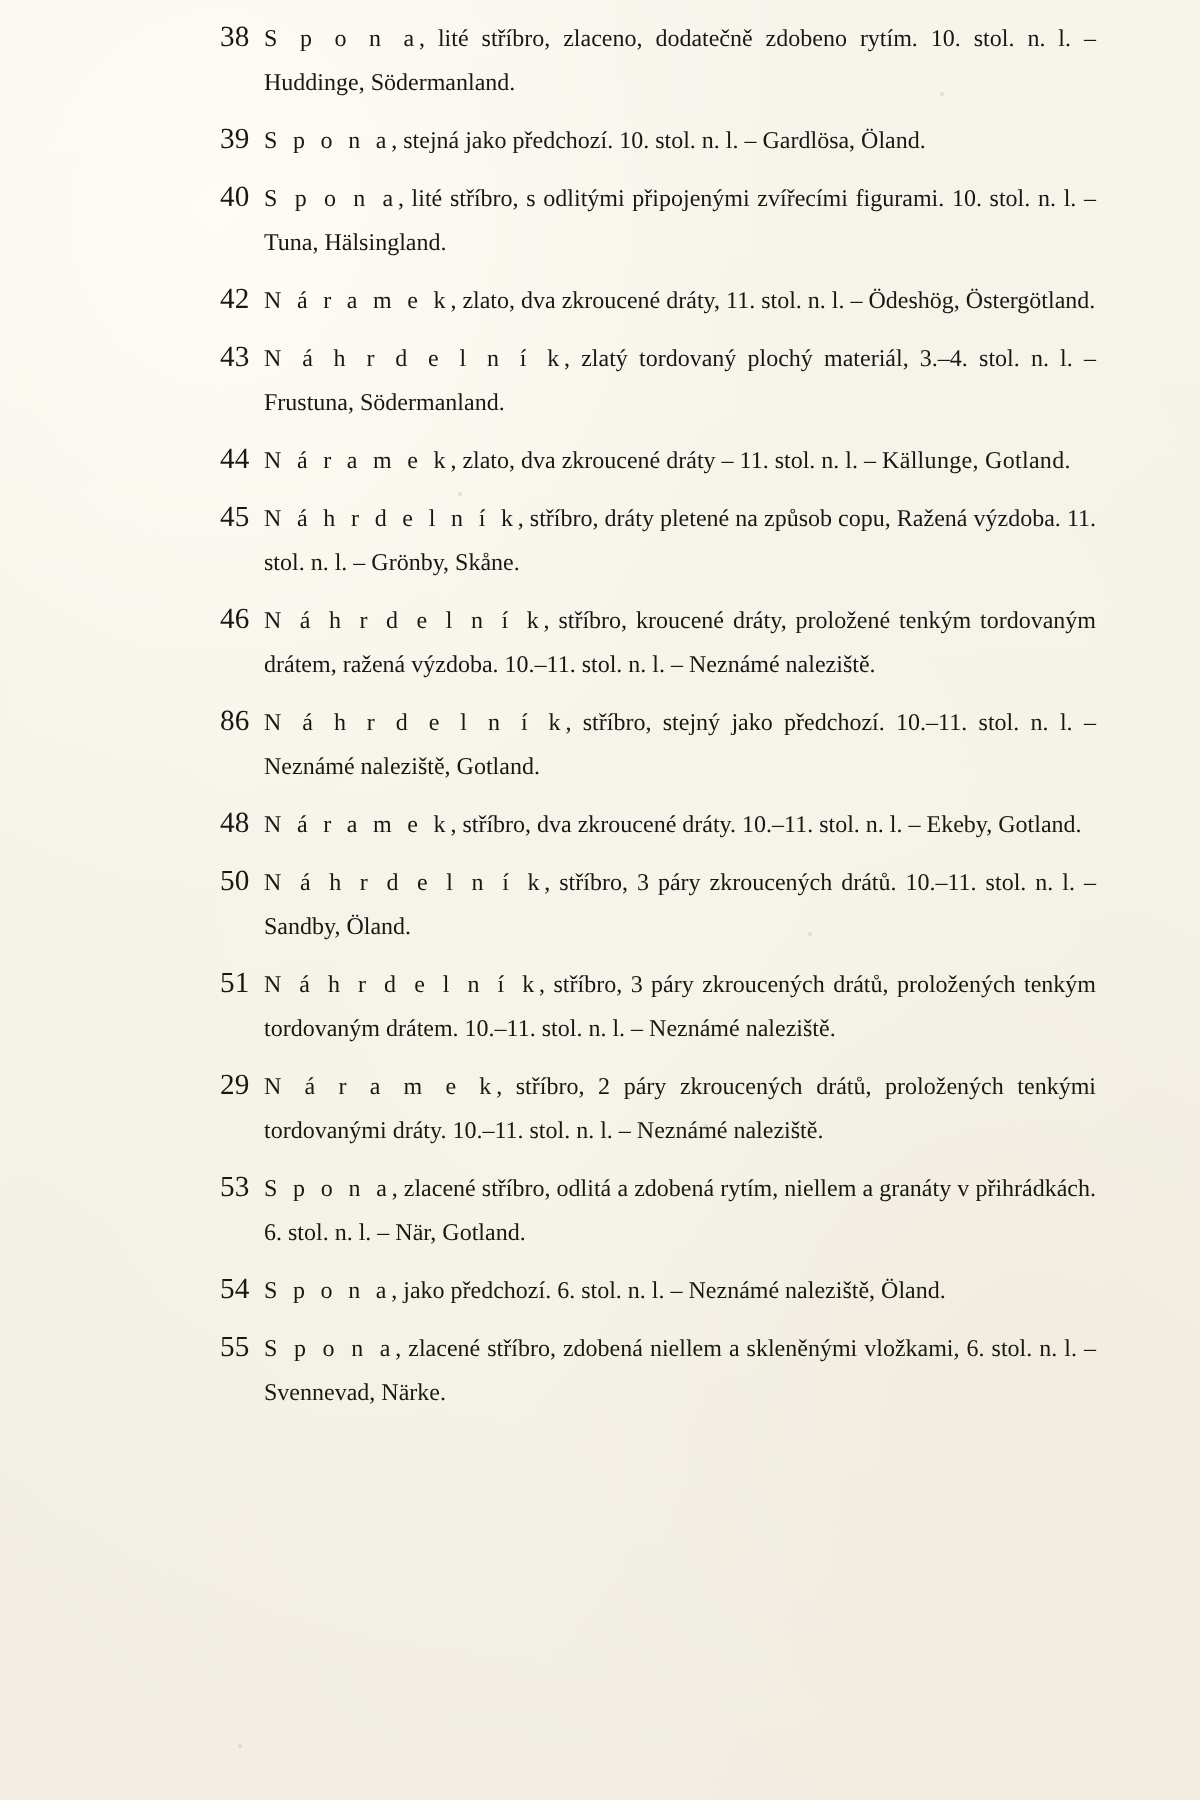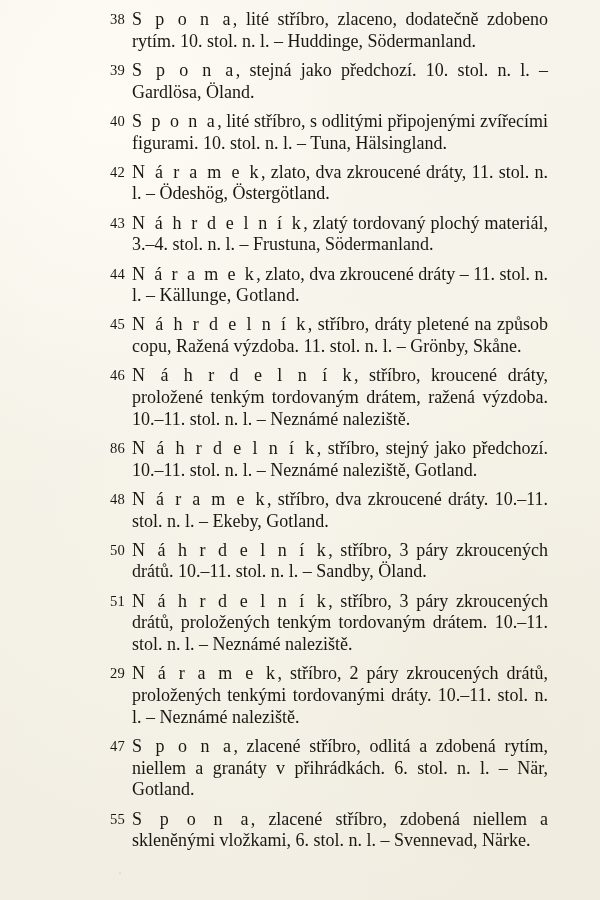--- a/index.html
+++ b/index.html
@@ -45,21 +45,21 @@
     flex: 0 0 auto;
     width: 22px;
     text-align: left;
     font-size: 14.6px;
     line-height: 21.7px;
     letter-spacing: 0.1px;
   }
 
   .entry-body {
     flex: 1 1 auto;
-    font-size: 18px;
+    font-size: 12px;
     line-height: 21.7px;
     text-align: justify;
     text-justify: inter-word;
     hyphens: manual;
   }
 
   
   .obj-type {
     letter-spacing: 2.4px;
   }
@@ -131,22 +131,26 @@
       </div>
       <div class="entry">
         <div class="entry-number">51</div>
         <div class="entry-body"><span class="obj-type">N á h r d e l n í k</span><span>, stříbro, 3 páry zkroucených drátů, prolože­ných tenkým tordovaným drátem. 10.–11. stol. n. l. – Neznámé naleziště.</span></div>
       </div>
       <div class="entry">
         <div class="entry-number">29</div>
         <div class="entry-body"><span class="obj-type">N á r a m e k</span><span>, stříbro, 2 páry zkroucených drátů, proložených tenkými tordovanými dráty. 10.–11. stol. n. l. – Neznámé naleziště.</span></div>
       </div>
       <div class="entry">
-        <div class="entry-number">47</div>
+        <div class="entry-number">53</div>
         <div class="entry-body"><span class="obj-type">S p o n a</span><span>, zlacené stříbro, odlitá a zdobená rytím, niellem a granáty v přihrádkách. 6. stol. n. l. – När, Gotland.</span></div>
+      </div>
+      <div class="entry">
+        <div class="entry-number">54</div>
+        <div class="entry-body"><span class="obj-type">S p o n a</span><span>, jako předchozí. 6. stol. n. l. – Neznámé naleziště, Öland.</span></div>
       </div>
       <div class="entry">
         <div class="entry-number">55</div>
         <div class="entry-body"><span class="obj-type">S p o n a</span><span>, zlacené stříbro, zdobená niellem a skleněnými vlož­kami, 6. stol. n. l. – Svennevad, Närke.</span></div>
       </div>
     </div>
 
   <span class="fleck" style="left:470px; top:46px; width:2px; height:2px;"></span>
   <span class="fleck" style="left:229px; top:246px; width:2px; height:2px;"></span>
   <span class="fleck" style="left:404px; top:466px; width:2px; height:2px;"></span>

